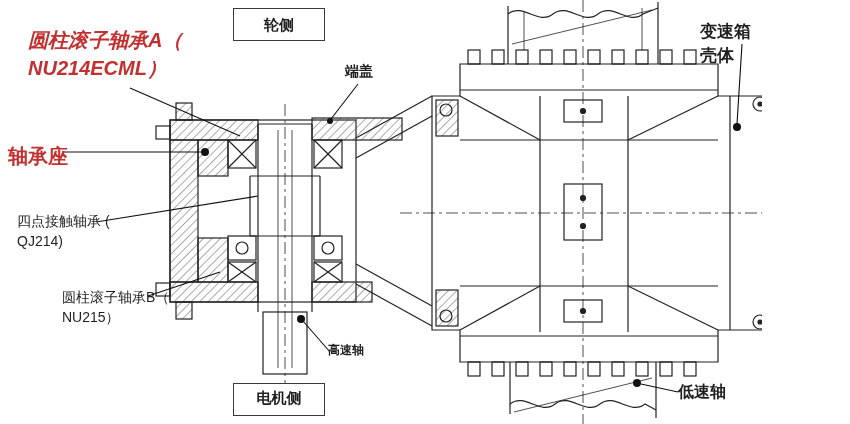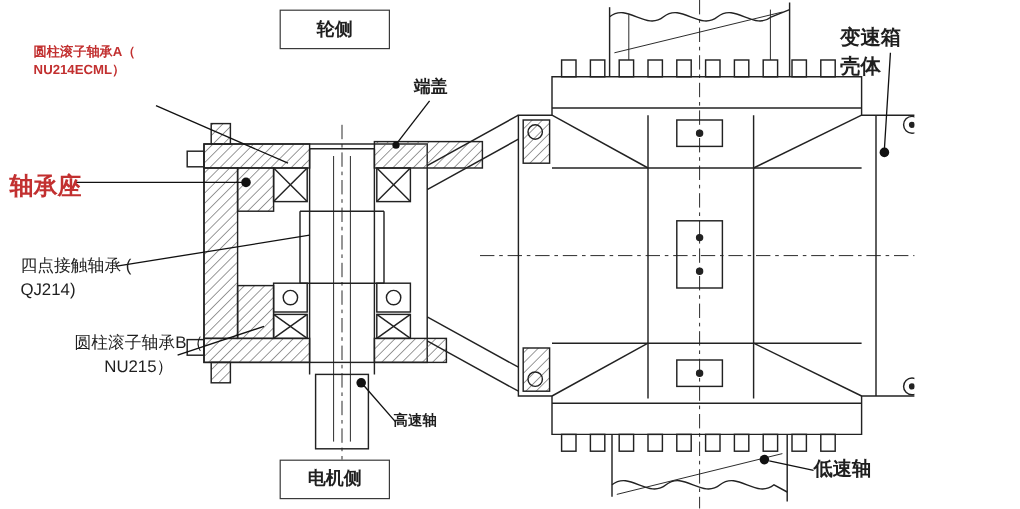--- a/index.html
+++ b/index.html
@@ -201,33 +201,33 @@
       <line x1="148" y1="296" x2="220" y2="272"></line>
       <line x1="330" y1="352" x2="303" y2="321"></line>
       <circle cx="301" cy="319" r="4" fill="#111" stroke="none"></circle>
       <line x1="678" y1="392" x2="641" y2="384"></line>
       <circle cx="637" cy="383" r="4" fill="#111" stroke="none"></circle>
     </g>
   </svg>
 
   <div class="label boxed" style="left:233px;top:8px;">轮侧</div>
 
-  <div class="label red b" style="left:28px;top:37px;font-size:11px;">圆柱滚子轴承A（
+  <div class="label red b" style="left:28px;top:26px;font-size:20px;font-style:italic;">圆柱滚子轴承A（
 NU214ECML）</div>
 
-  <div class="label" style="left:345px;top:63px;font-size:14px;font-weight:600;">端盖</div>
+  <div class="label" style="left:345px;top:63px;font-size:14px;font-weight:600;font-family:Liberation Mono, monospace;">端盖</div>
 
   <div class="label" style="left:700px;top:20px;font-size:17px;font-weight:600;">变速箱壳体</div>
 
   <div class="label red b" style="left:8px;top:142px;font-size:20px;">轴承座</div>
 
   <div class="label" style="left:17px;top:212px;font-size:14px;">四点接触轴承 (
 QJ214)</div>
 
-  <div class="label" style="left:62px;top:276px;font-size:14px;text-align:center;">圆柱滚子轴承B（
+  <div class="label" style="left:62px;top:288px;font-size:14px;">圆柱滚子轴承B（
 NU215）</div>
 
   <div class="label b" style="left:328px;top:342px;font-size:12px;">高速轴</div>
 
   <div class="label boxed" style="left:233px;top:383px;font-family:Liberation Mono, monospace;">电机侧</div>
 
   <div class="label b" style="left:678px;top:381px;font-size:16px;">低速轴</div>
 
 </div>
 

